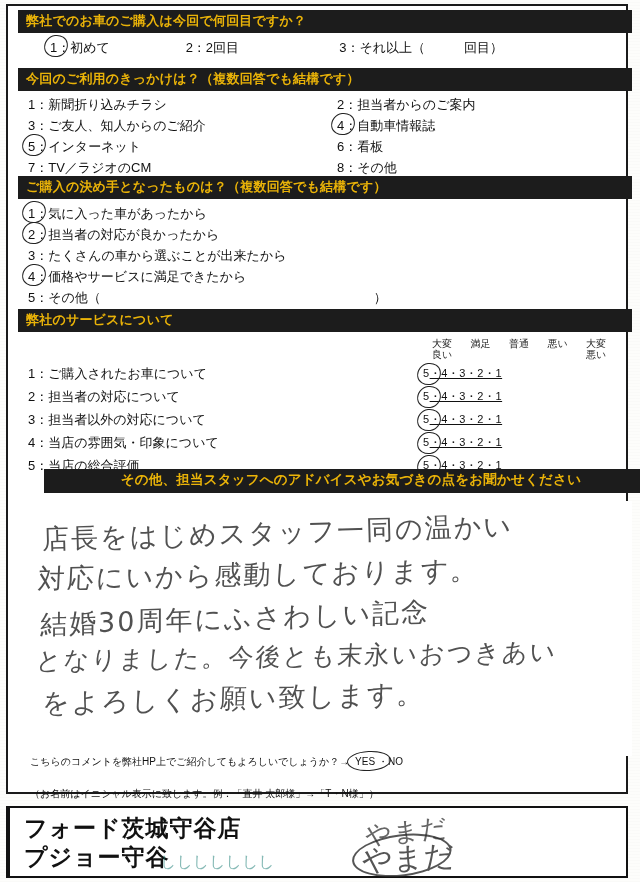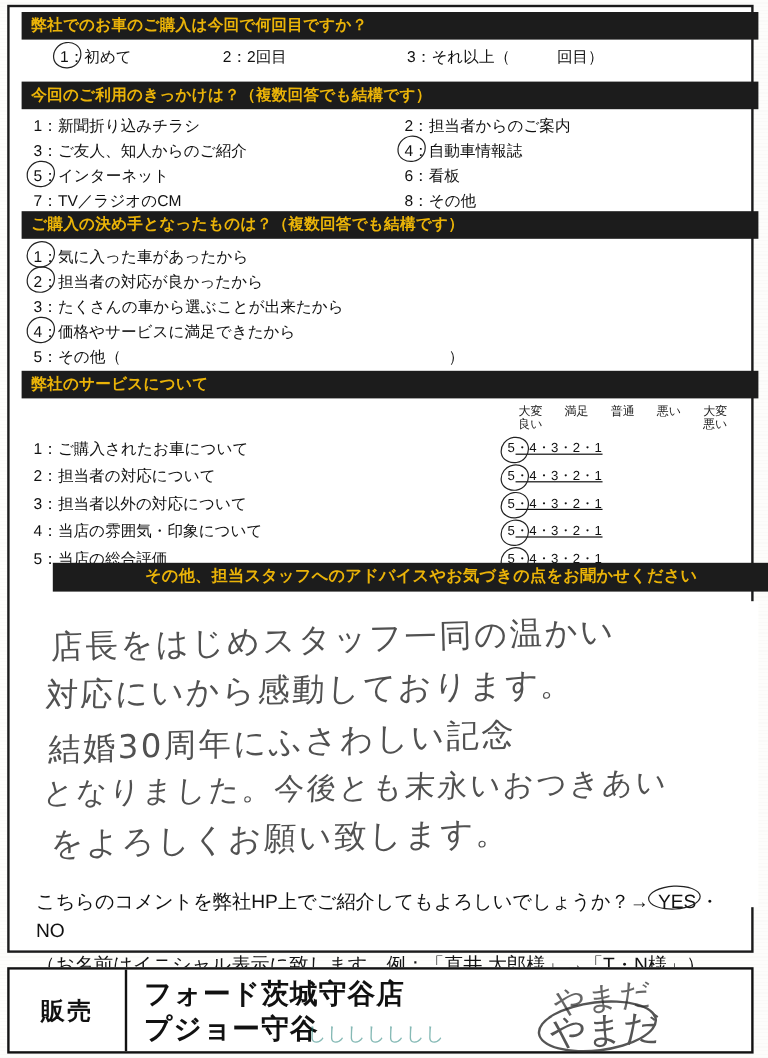--- a/index.html
+++ b/index.html
@@ -121,22 +121,23 @@
     transform: rotate(-1.6deg);
     opacity: 0.82;
     white-space: nowrap;
   }
   .hw.l2 { transform: rotate(-1.2deg) skewX(-4deg); }
   .hw.l3 { transform: rotate(-1.9deg) skewX(-2deg); }
   .hw.l4 { transform: rotate(-1deg) skewX(-5deg); }
   .hw.l5 { transform: rotate(-1.4deg) skewX(-3deg); }
 
   .note-line {
-    font-size: 16px;
+    font-size: 10px;
     line-height: 1.5;
+    margin-top: 13px;
   }
   .yes-circ {
     display: inline-block;
     position: relative;
     padding: 0 3px;
   }
   .yes-circ:before {
     content: "";
     position: absolute;
     left: -5px; top: -3px;
@@ -364,21 +365,20 @@
       <div class="note-line">
         <span>こちらのコメントを弊社HP上でご紹介してもよろしいでしょうか？→</span>
         <span class="yes-circ"><span>YES</span></span><span>・</span><span>NO</span>
       </div>
       <div class="note-line" style="padding-top:4px;">（お名前はイニシャル表示に致します。例：「直井 太郎様」→「T・N様」）</div>
     </div>
 
   </div>
 
   <div class="footer">
-    <div class="footer-label">販売</div>
     <div class="footer-divider"></div>
     <div class="footer-body">
       <div class="shop">
         <div>フォード茨城守谷店</div>
         <div>プジョー守谷</div>
       </div>
       <div class="sign">やまだ</div>
       <div class="sign2">やまだ</div>
       <div class="smudge" style="left:150px; top:44px; font-size:16px;">ししししししし</div>
     </div>

